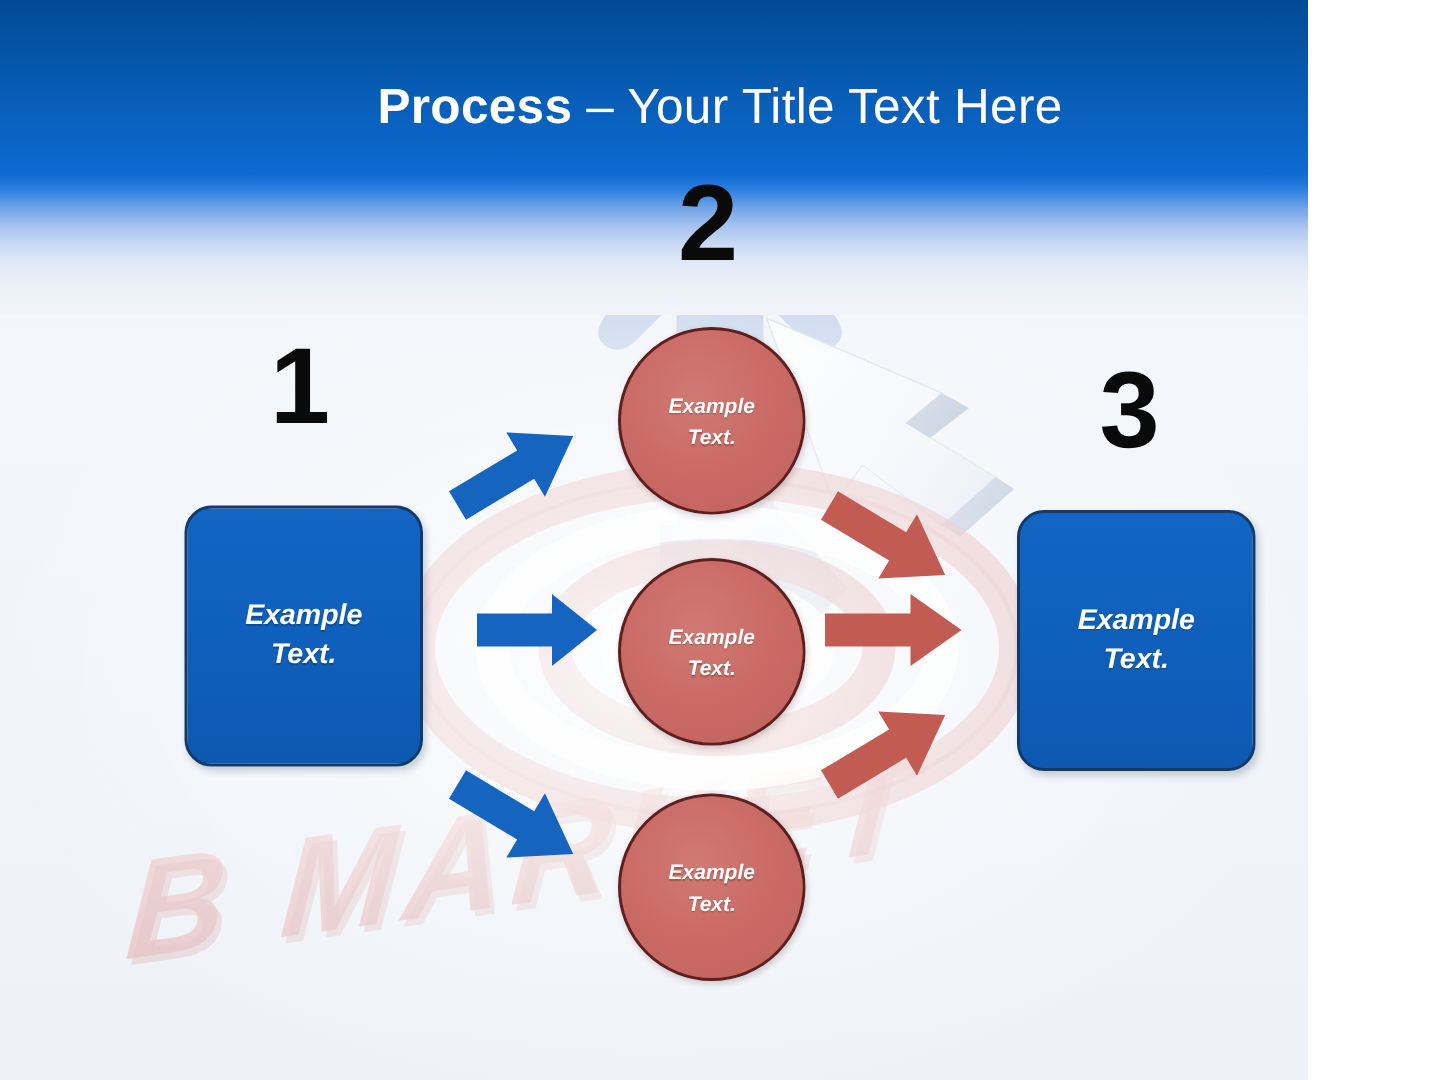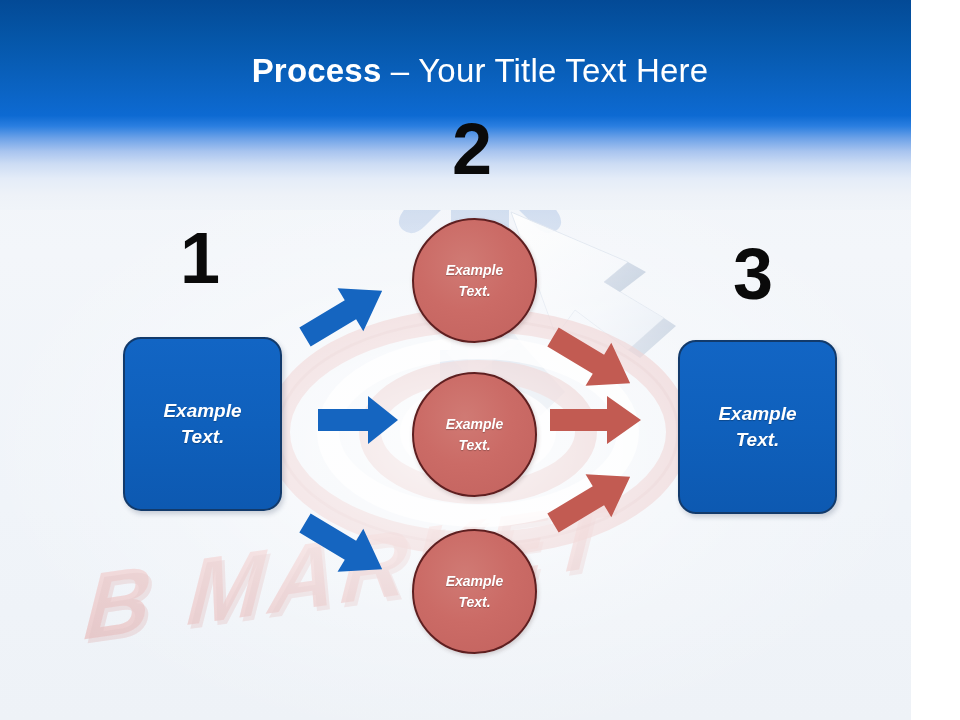--- a/index.html
+++ b/index.html
@@ -10,21 +10,20 @@
   body {
     font-family: "Liberation Sans", sans-serif;
   }
 
   #slide {
     position: relative;
     width: 872px;
     height: 720px;
     overflow: hidden;
     background: #f2f5fa;
-    padding-left: 39px;
   }
 
   
   .bg-base {
     position: absolute;
     inset: 0;
     background: linear-gradient(180deg,
         #eef2f8 0%,
         #f3f6fa 35%,
         #f0f4f9 70%,

